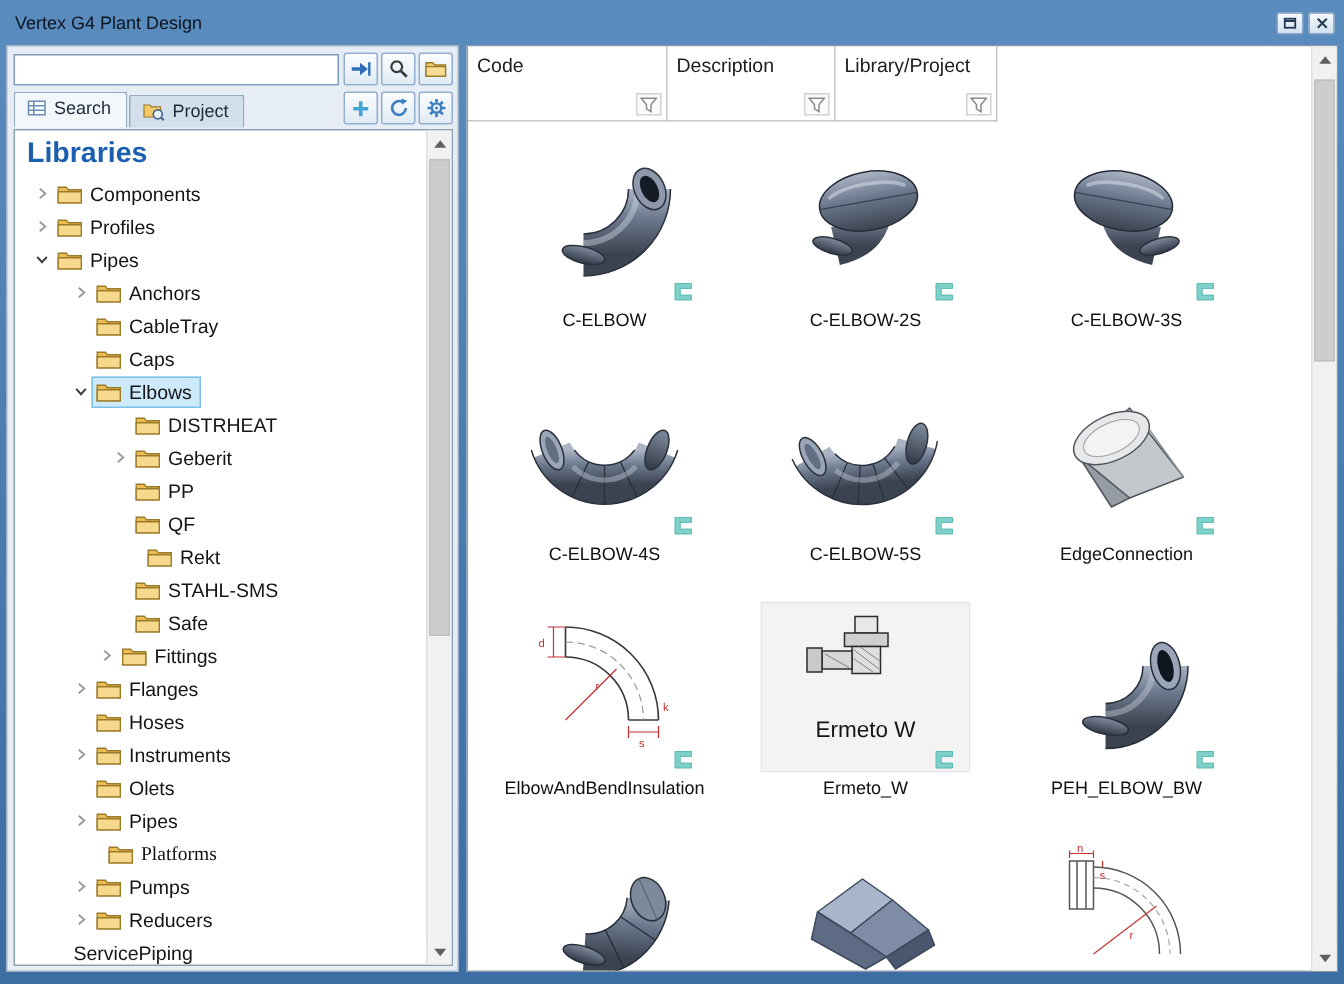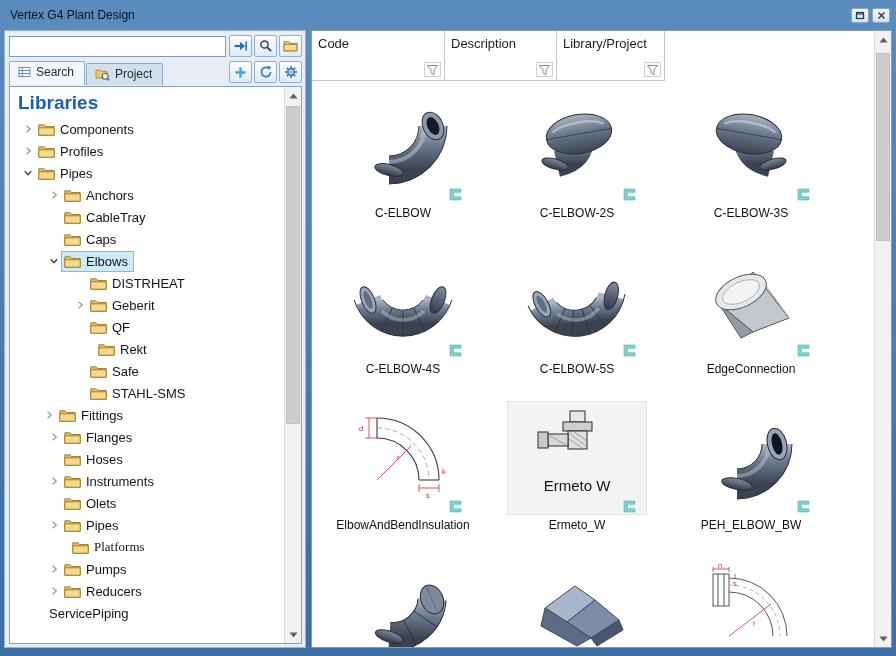--- a/index.html
+++ b/index.html
@@ -305,20 +305,32 @@
             </div>
             <div class="trow" style="padding-left: 62px;">
               <span class="chev"></span>
               <span class="hl">
                 <span class="icon">
                   <svg width="17" height="13" viewBox="0 0 17 13">
                     <path d="M0.8 1.8 h5.4 l1.3 1.7 H16.2 V12.2 H0.8 Z" fill="#edbd53" stroke="#9c7b28" stroke-width="0.9"></path>
                     <path d="M0.8 4.8 H16.2 V12.2 H0.8 Z" fill="#f7d98d" stroke="#9c7b28" stroke-width="0.9"></path>
                   </svg>
                 </span>
+                <span class="tlabel">PP</span>
+              </span>
+            </div>
+            <div class="trow" style="padding-left: 62px;">
+              <span class="chev"></span>
+              <span class="hl">
+                <span class="icon">
+                  <svg width="17" height="13" viewBox="0 0 17 13">
+                    <path d="M0.8 1.8 h5.4 l1.3 1.7 H16.2 V12.2 H0.8 Z" fill="#edbd53" stroke="#9c7b28" stroke-width="0.9"></path>
+                    <path d="M0.8 4.8 H16.2 V12.2 H0.8 Z" fill="#f7d98d" stroke="#9c7b28" stroke-width="0.9"></path>
+                  </svg>
+                </span>
                 <span class="tlabel">QF</span>
               </span>
             </div>
             <div class="trow" style="padding-left: 70px;">
               <span class="chev"></span>
               <span class="hl">
                 <span class="icon">
                   <svg width="17" height="13" viewBox="0 0 17 13">
                     <path d="M0.8 1.8 h5.4 l1.3 1.7 H16.2 V12.2 H0.8 Z" fill="#edbd53" stroke="#9c7b28" stroke-width="0.9"></path>
                     <path d="M0.8 4.8 H16.2 V12.2 H0.8 Z" fill="#f7d98d" stroke="#9c7b28" stroke-width="0.9"></path>
@@ -329,36 +341,36 @@
             </div>
             <div class="trow" style="padding-left: 62px;">
               <span class="chev"></span>
               <span class="hl">
                 <span class="icon">
                   <svg width="17" height="13" viewBox="0 0 17 13">
                     <path d="M0.8 1.8 h5.4 l1.3 1.7 H16.2 V12.2 H0.8 Z" fill="#edbd53" stroke="#9c7b28" stroke-width="0.9"></path>
                     <path d="M0.8 4.8 H16.2 V12.2 H0.8 Z" fill="#f7d98d" stroke="#9c7b28" stroke-width="0.9"></path>
                   </svg>
                 </span>
+                <span class="tlabel">STAHL-SMS</span>
+              </span>
+            </div>
+            <div class="trow" style="padding-left: 62px;">
+              <span class="chev"></span>
+              <span class="hl">
+                <span class="icon">
+                  <svg width="17" height="13" viewBox="0 0 17 13">
+                    <path d="M0.8 1.8 h5.4 l1.3 1.7 H16.2 V12.2 H0.8 Z" fill="#edbd53" stroke="#9c7b28" stroke-width="0.9"></path>
+                    <path d="M0.8 4.8 H16.2 V12.2 H0.8 Z" fill="#f7d98d" stroke="#9c7b28" stroke-width="0.9"></path>
+                  </svg>
+                </span>
                 <span class="tlabel">Safe</span>
               </span>
             </div>
-            <div class="trow" style="padding-left: 62px;">
-              <span class="chev"></span>
-              <span class="hl">
-                <span class="icon">
-                  <svg width="17" height="13" viewBox="0 0 17 13">
-                    <path d="M0.8 1.8 h5.4 l1.3 1.7 H16.2 V12.2 H0.8 Z" fill="#edbd53" stroke="#9c7b28" stroke-width="0.9"></path>
-                    <path d="M0.8 4.8 H16.2 V12.2 H0.8 Z" fill="#f7d98d" stroke="#9c7b28" stroke-width="0.9"></path>
-                  </svg>
-                </span>
-                <span class="tlabel">STAHL-SMS</span>
-              </span>
-            </div>
-            <div class="trow" style="padding-left: 31px;">
+            <div class="trow" style="padding-left: 53px;">
               <span class="chev">
                 <svg width="10" height="10" viewBox="0 0 10 10">
                   <polyline points="3.5,1.8 7.2,5 3.5,8.2" fill="none" stroke="#9b9b9b" stroke-width="1.3"></polyline>
                 </svg>
               </span>
               <span class="hl">
                 <span class="icon">
                   <svg width="17" height="13" viewBox="0 0 17 13">
                     <path d="M0.8 1.8 h5.4 l1.3 1.7 H16.2 V12.2 H0.8 Z" fill="#edbd53" stroke="#9c7b28" stroke-width="0.9"></path>
                     <path d="M0.8 4.8 H16.2 V12.2 H0.8 Z" fill="#f7d98d" stroke="#9c7b28" stroke-width="0.9"></path>

